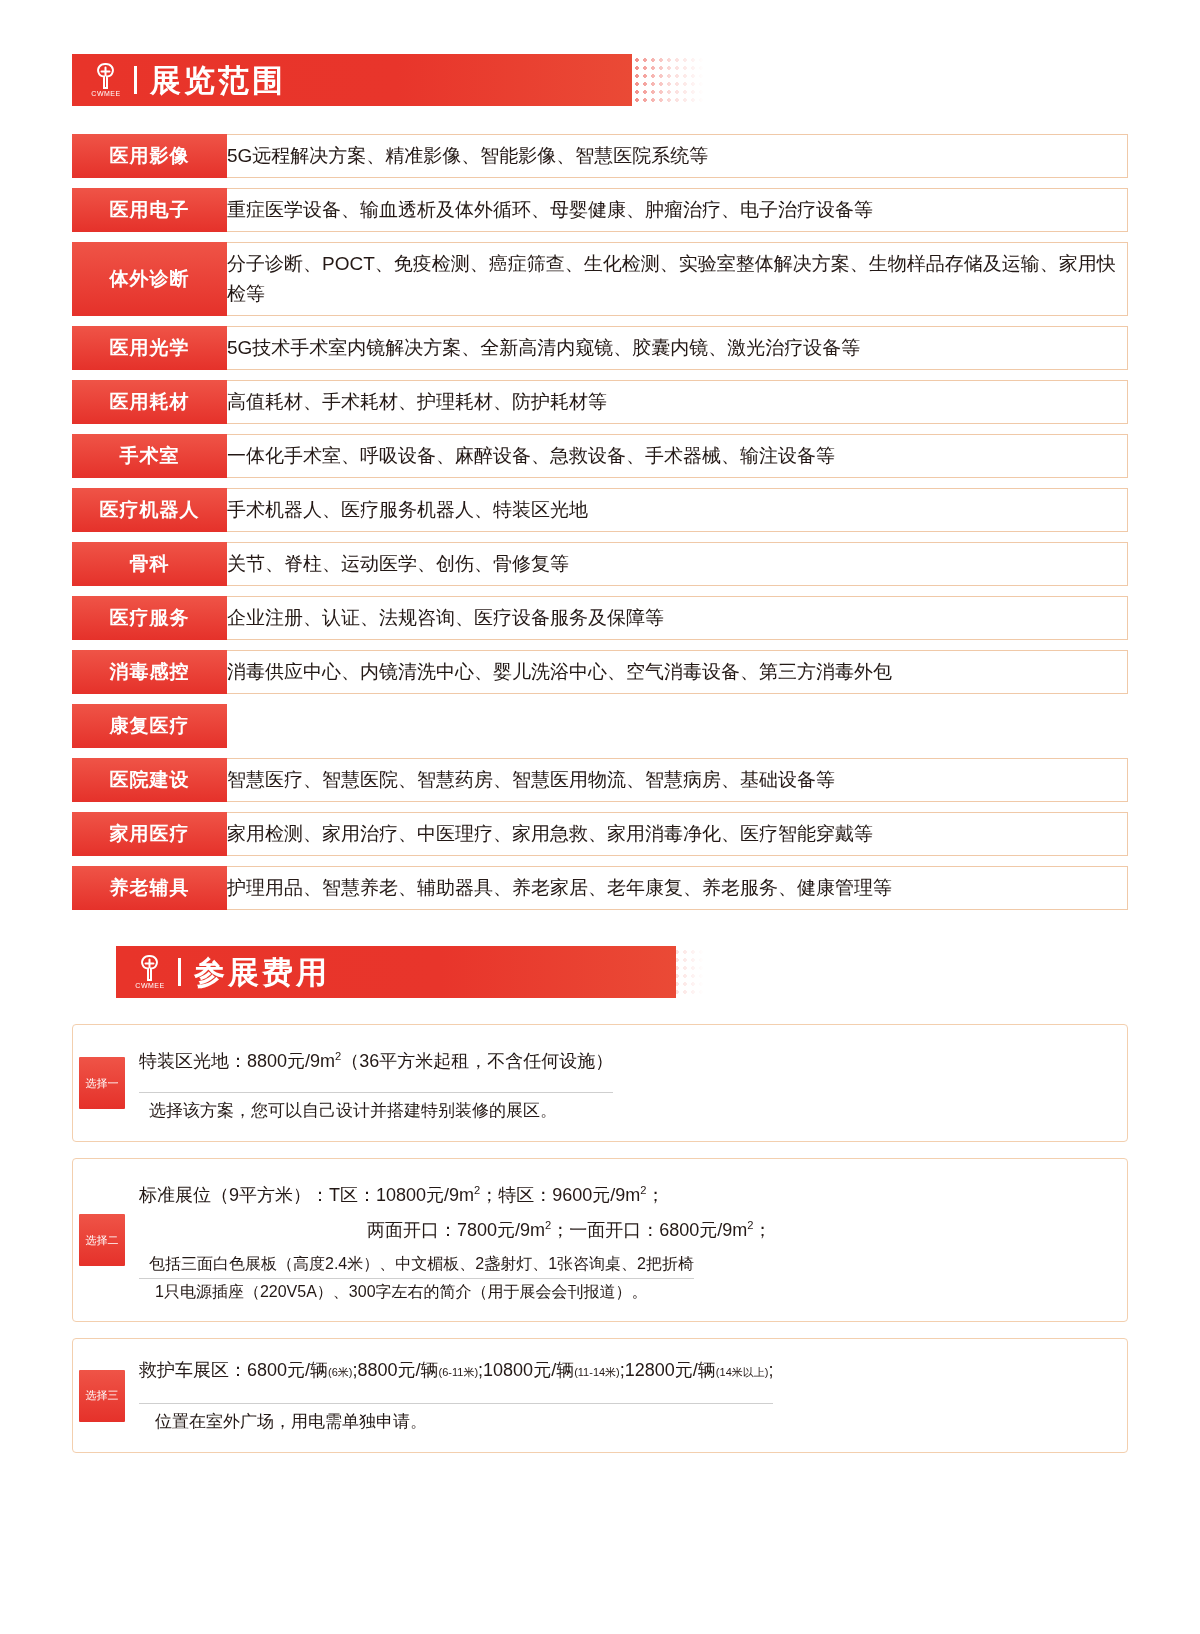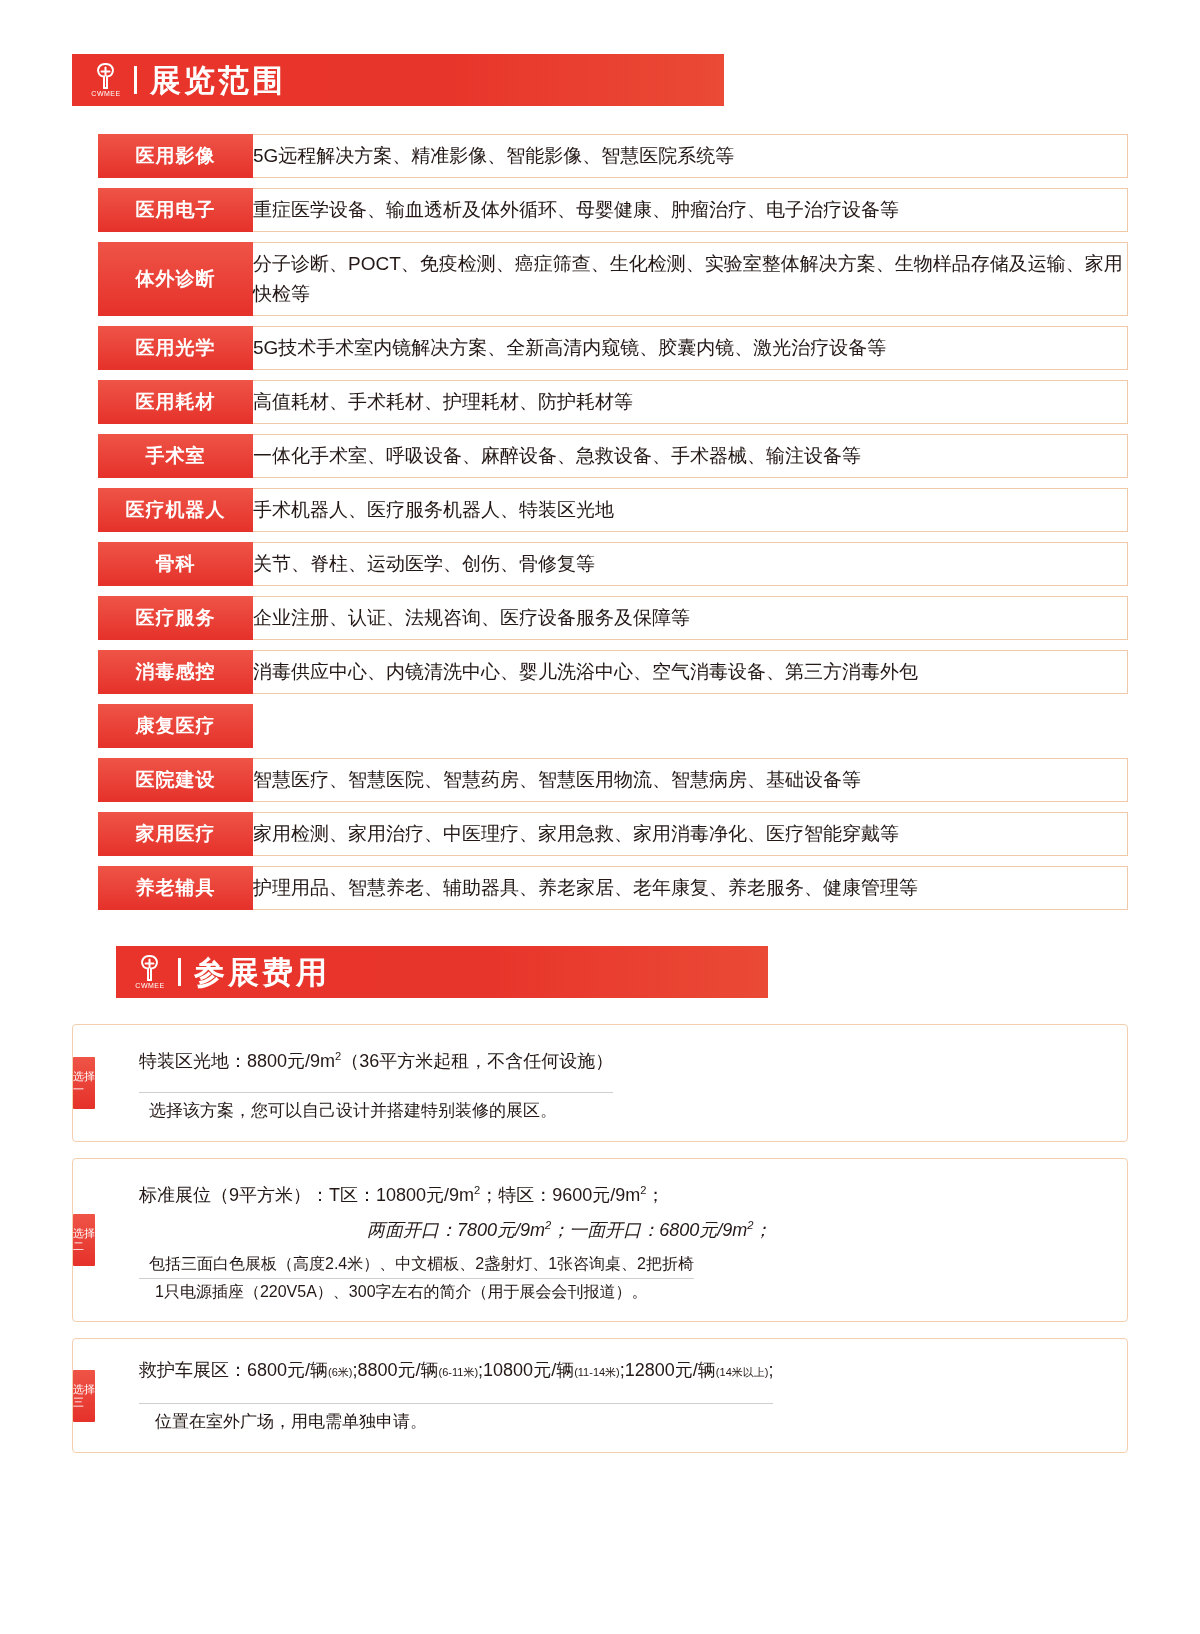--- a/index.html
+++ b/index.html
@@ -27,21 +27,21 @@
   
   .section-header {
     position: relative;
     height: 52px;
     margin-top: 54px;
     display: flex;
     align-items: stretch;
   }
   .section-header .bar {
     position: relative;
-    width: 652px;
+    width: 560px;
     background: linear-gradient(90deg, #e8342a 0%, #e8352b 58%, #ea4a36 100%);
     display: flex;
     align-items: center;
     padding-left: 14px;
     box-sizing: border-box;
     z-index: 2;
   }
   .logo-mark {
     width: 40px;
     height: 40px;
@@ -102,21 +102,20 @@
     background: linear-gradient(180deg, #ef5447 0%, #e5312a 100%);
     color: #ffffff;
     font-size: 19px;
     font-weight: bold;
     letter-spacing: 1px;
     display: flex;
     align-items: center;
     justify-content: center;
     box-sizing: border-box;
     padding: 6px 4px;
-    margin-left: 26px;
   }
   .scope-desc {
     flex: 1 1 auto;
     border: 1px solid #f0c9a8;
     border-left: none;
     background: #ffffff;
     display: flex;
     align-items: center;
     padding: 6px 0 6px 0;
     font-size: 19px;
@@ -133,24 +132,24 @@
     position: relative;
     border: 1px solid #f3cfae;
     border-radius: 4px;
     background: #ffffff;
     margin-bottom: 16px;
     padding: 16px 22px 16px 66px;
     box-sizing: border-box;
   }
   .fee-tag {
     position: absolute;
-    left: 0;
+    left: 6px;
     top: 50%;
     transform: translateY(-50%);
-    width: 22px;
+    width: 46px;
     min-height: 52px;
     background: linear-gradient(180deg, #ef5447 0%, #e5312a 100%);
     color: #ffffff;
     font-size: 11px;
     line-height: 13px;
     letter-spacing: 0;
     display: flex;
     flex-direction: column;
     align-items: center;
     justify-content: center;
@@ -179,21 +178,21 @@
     font-size: 16px;
     line-height: 26px;
     color: #231815;
   }
   .fee-small.underlined {
     border-bottom: 1px solid #cfcfcf;
     display: inline-block;
     padding-bottom: 1px;
   }
   .indent-1 { padding-left: 10px; }
-  .indent-2 { padding-left: 228px; font-style: italic; }
+  .indent-2 { padding-left: 228px; }
   sup { font-size: 0.62em; vertical-align: super; }
   .tiny { font-size: 11px; vertical-align: baseline; }
 </style>
 </head>
 <body>
 
 <div class="page">
 
   <div class="section-header">
     <div class="dots"></div>

